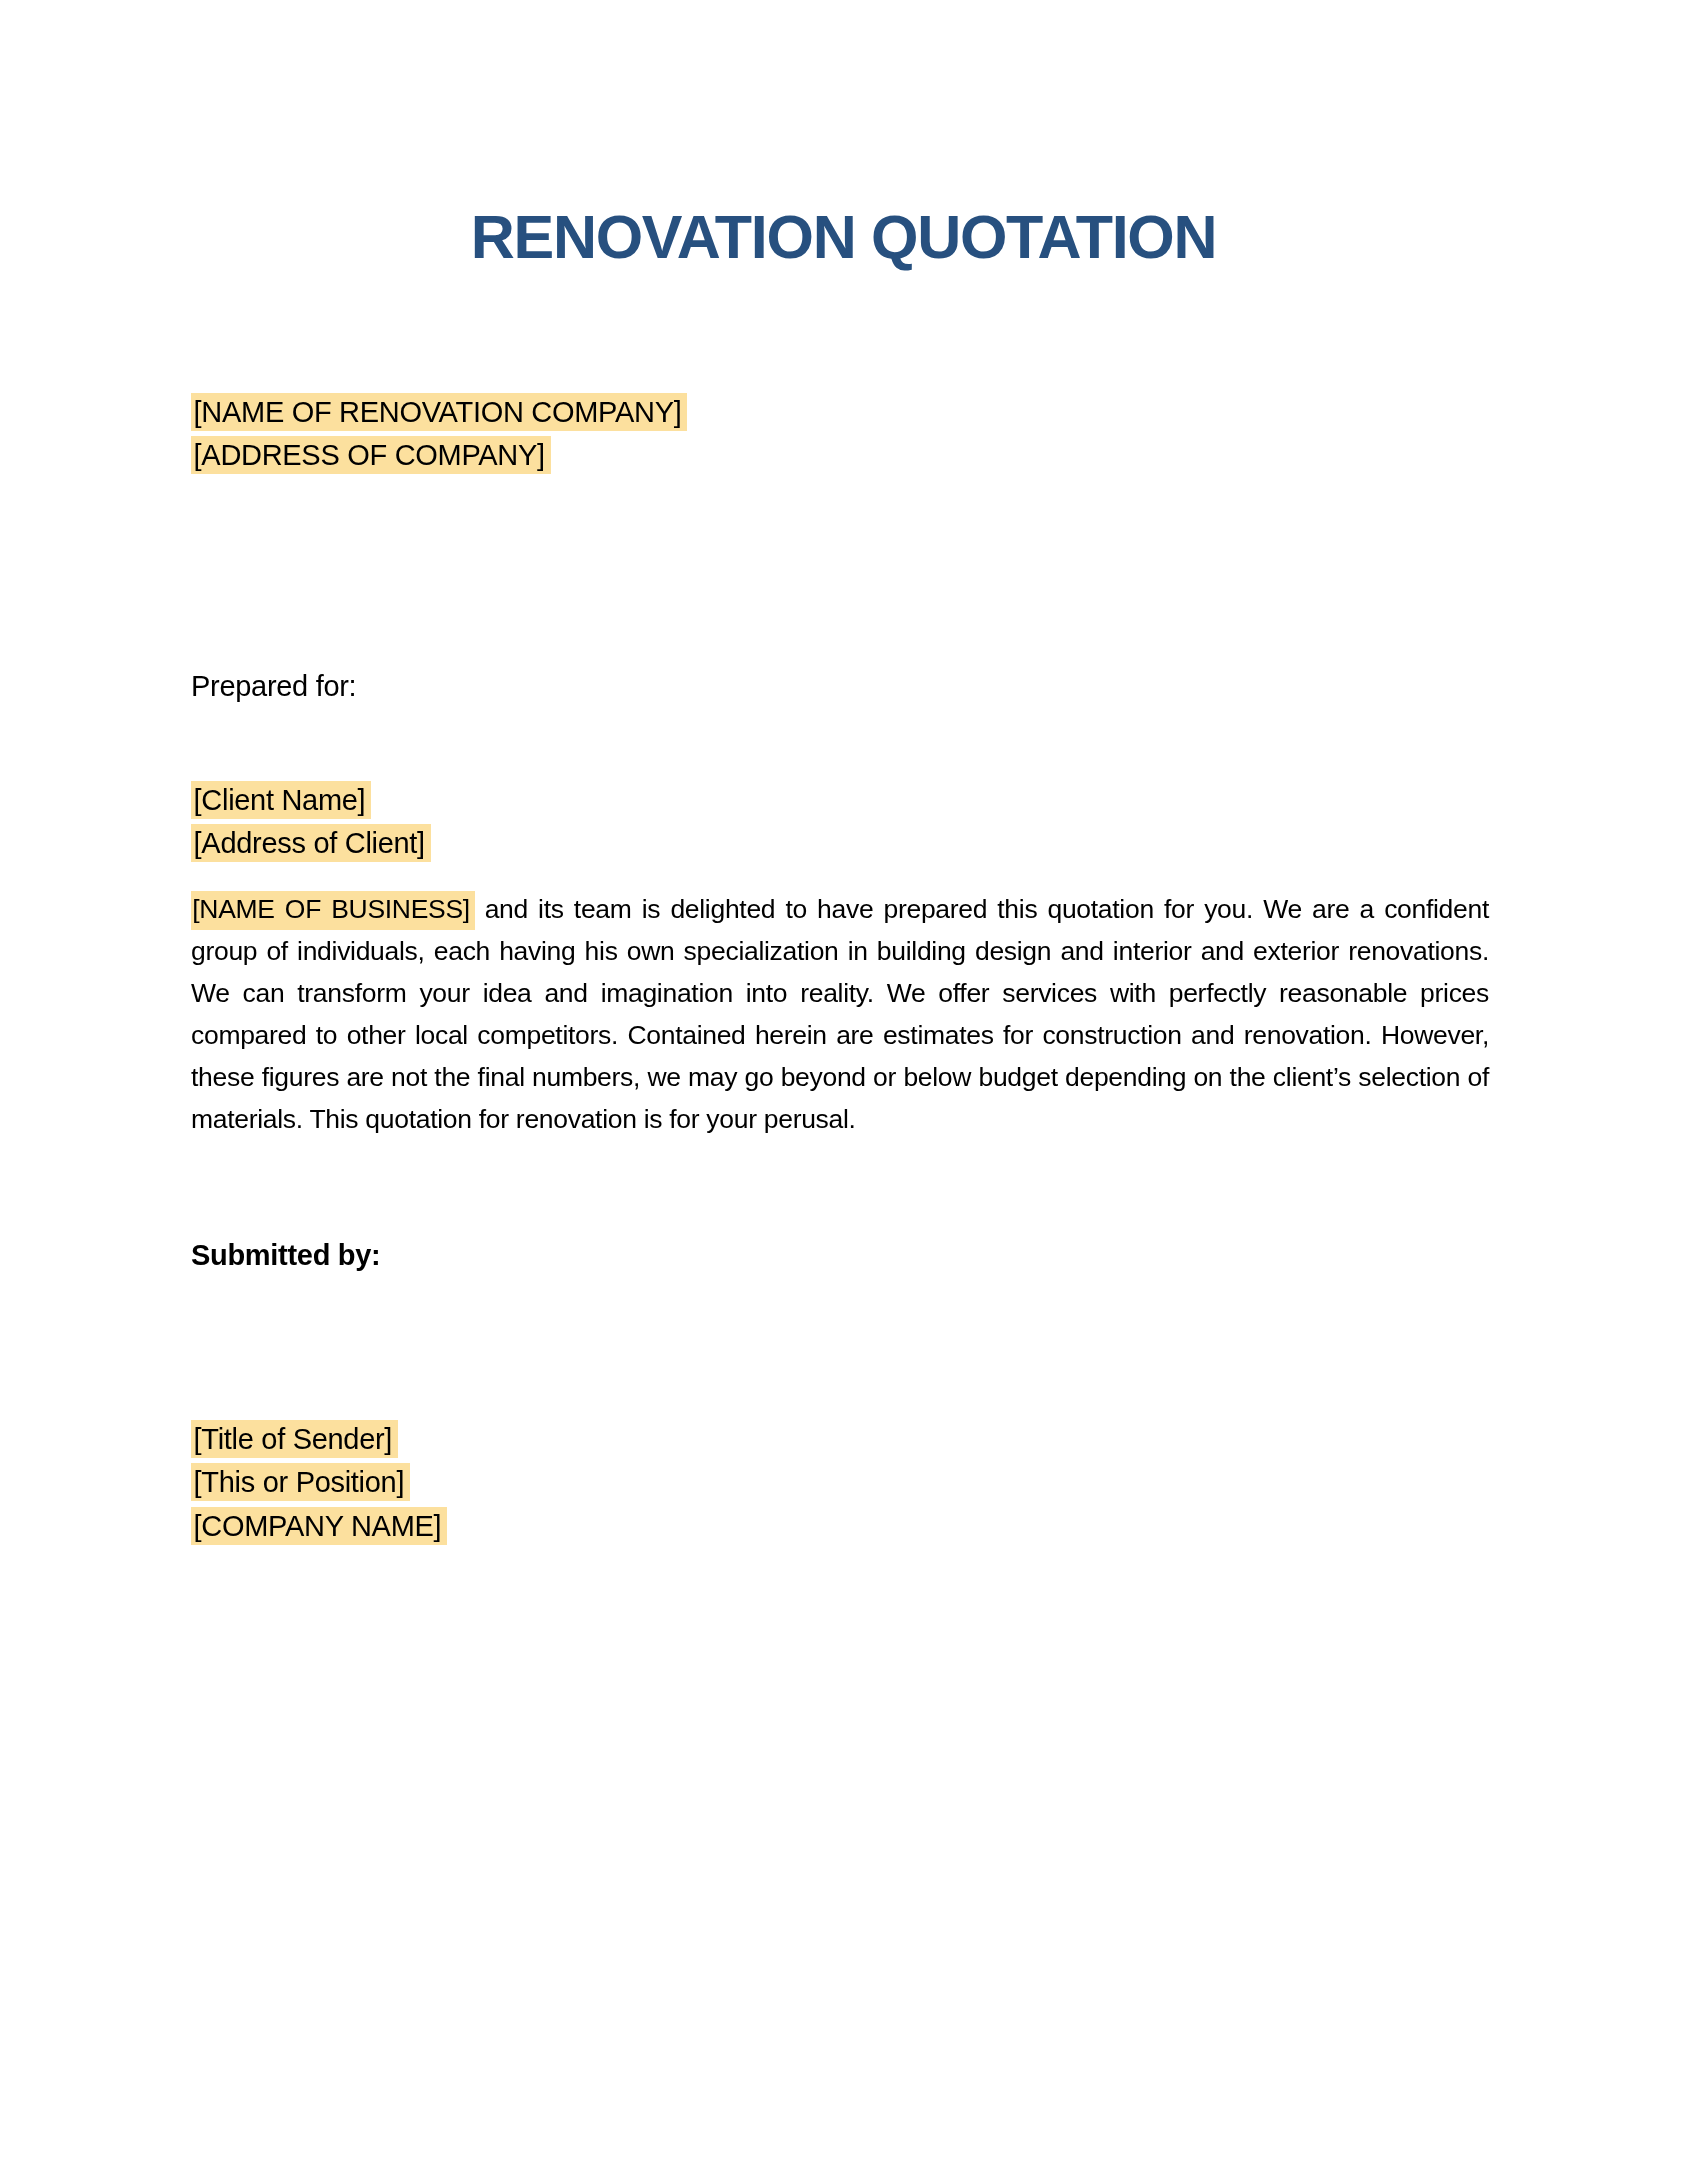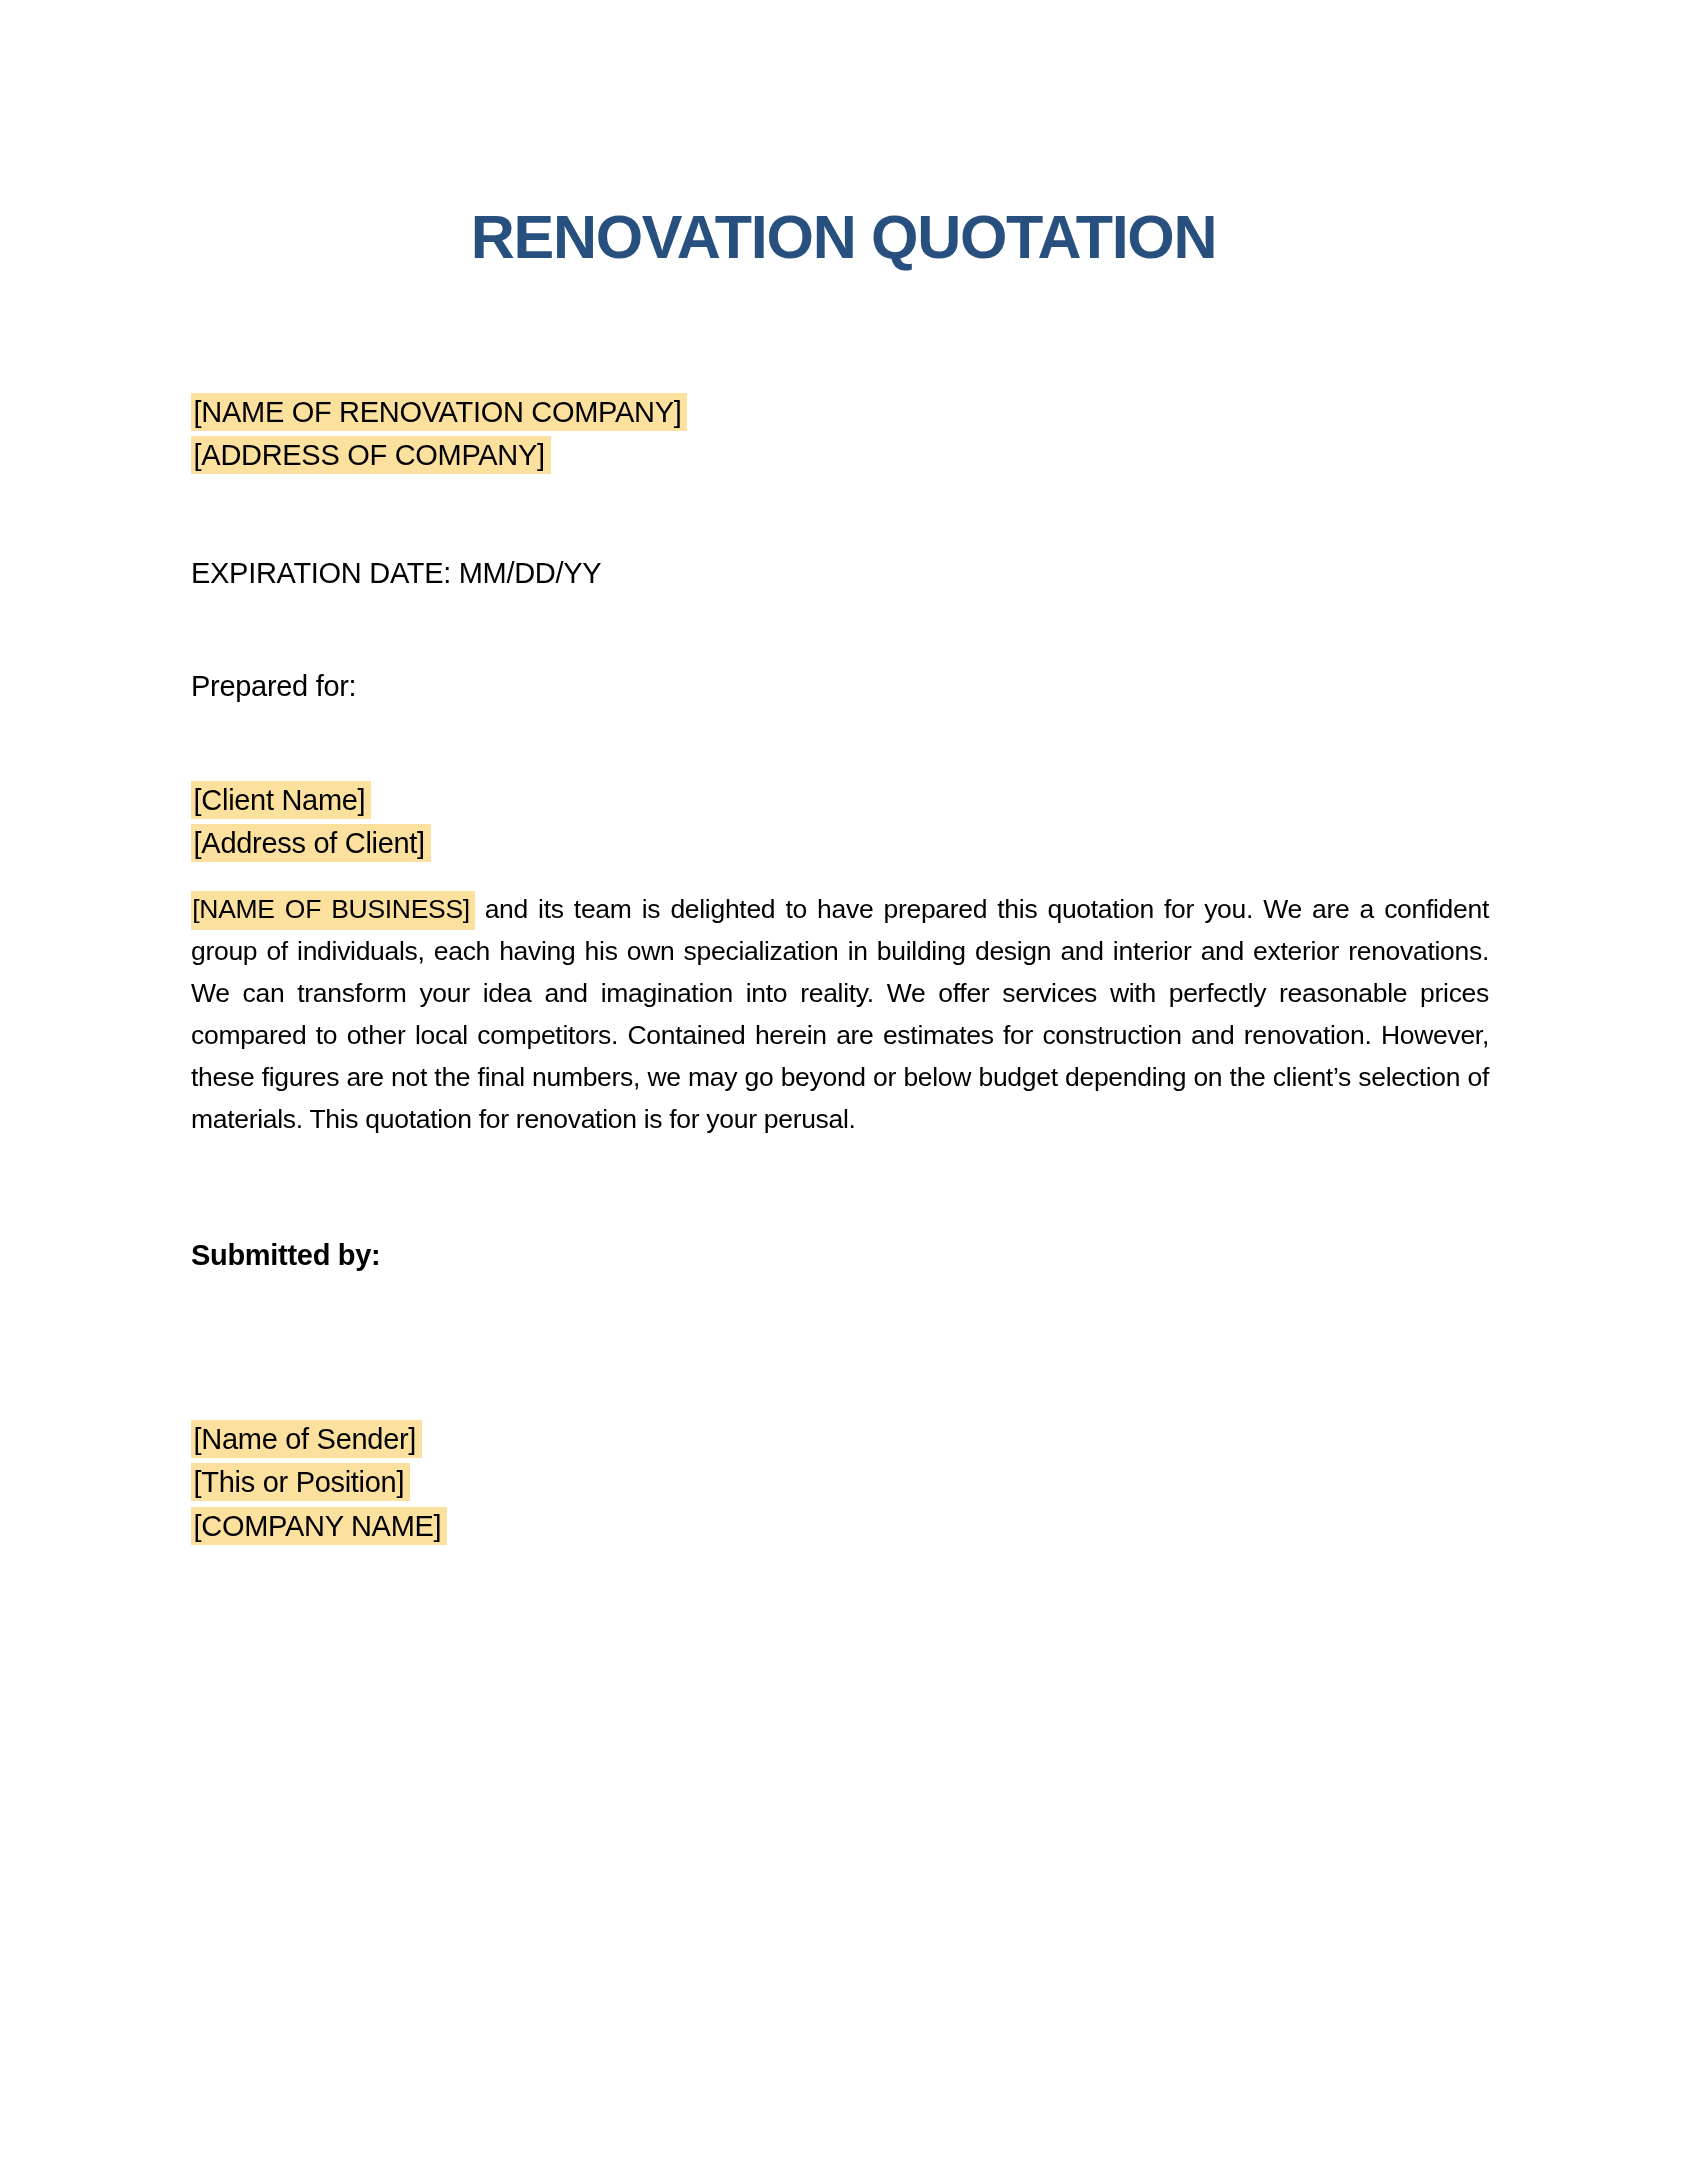--- a/index.html
+++ b/index.html
@@ -82,37 +82,36 @@
 
 <div class="page">
 
   <div class="doc-title">RENOVATION QUOTATION</div>
 
   <div class="block" style="top: 370px;">
     <div class="hl">[NAME OF RENOVATION COMPANY]</div>
     <div class="hl">[ADDRESS OF COMPANY]</div>
   </div>
 
-  <div class="line" style="top: 554px;">EXPIRATION DATE: MM/DD/YY</div>
 
   <div class="line" style="top: 667px;">Prepared for:</div>
 
   <div class="block" style="top: 758px;">
     <div class="hl">[Client Name]</div>
     <div class="hl">[Address of Client]</div>
   </div>
 
   <div class="intro">
     <span class="hl-inline">[NAME OF BUSINESS]</span><span> and its team is delighted to have prepared this quotation for you. We are a confident group of individuals, each having his own specialization in building design and interior and exterior renovations. We can transform your idea and imagination into reality. We offer services with perfectly reasonable prices compared to other local competitors. Contained herein are estimates for construction and renovation. However, these figures are not the final numbers, we may go beyond or below budget depending on the client’s selection of materials. This quotation for renovation is for your perusal.</span>
   </div>
 
   <div class="line" style="top: 1236px; font-weight: bold;">Submitted by:</div>
 
   <div class="block" style="top: 1397px;">
-    <div class="hl">[Name of Sender]</div>
+    <div class="hl">[Title of Sender]</div>
     <div class="hl">[This or Position]</div>
     <div class="hl">[COMPANY NAME]</div>
   </div>
 
   <div class="corner-rect"></div>
 
 </div>
 
 
 </body></html>

